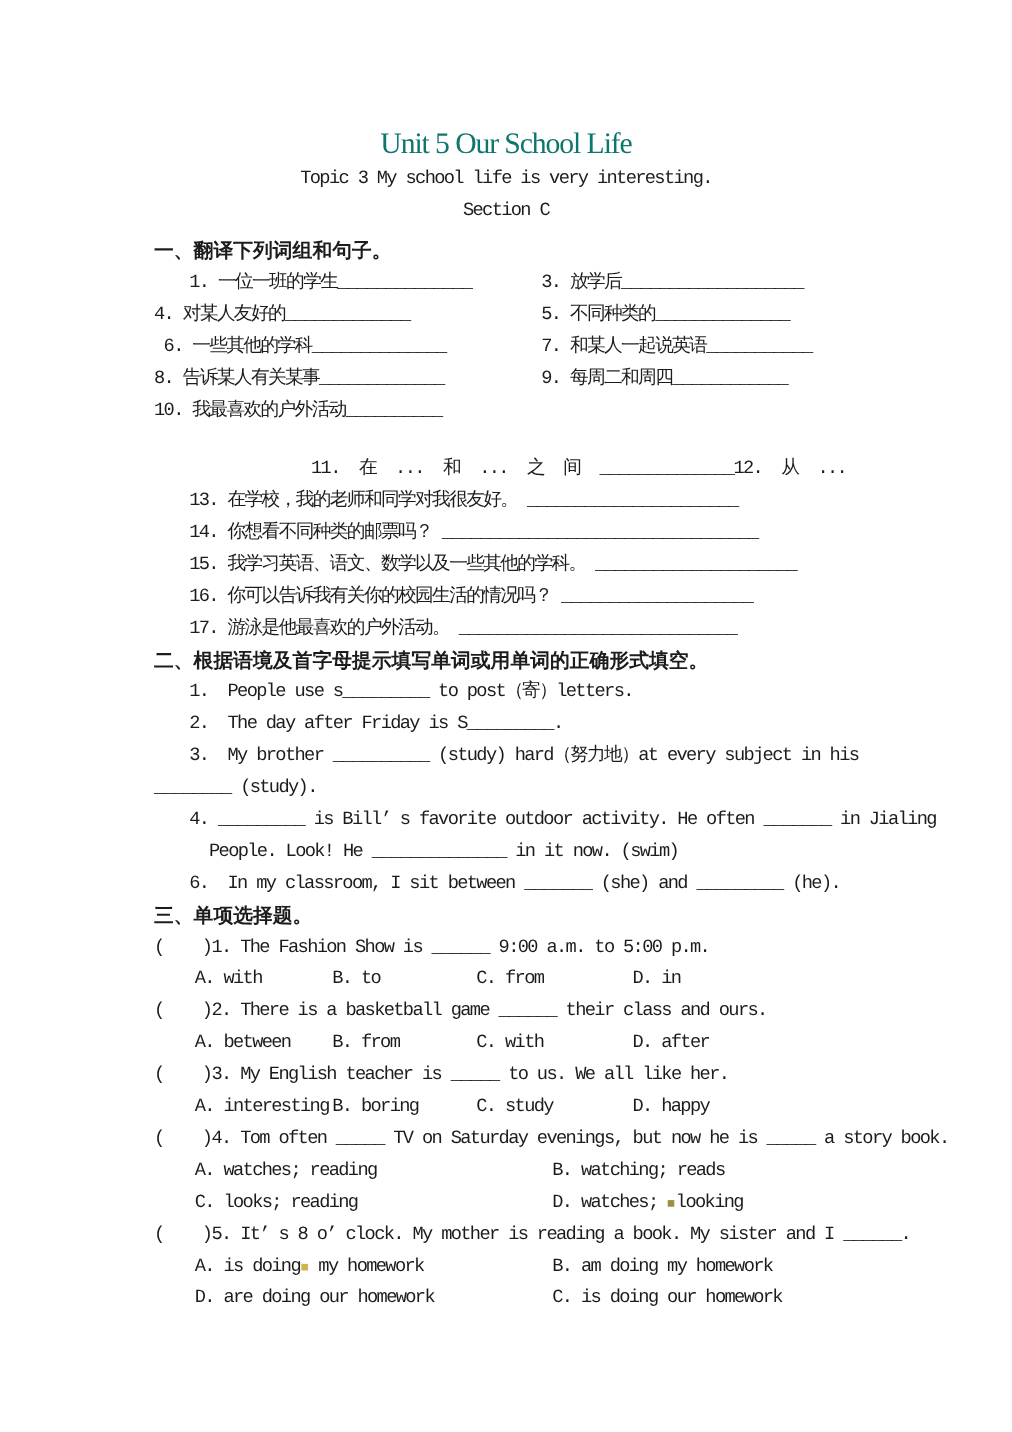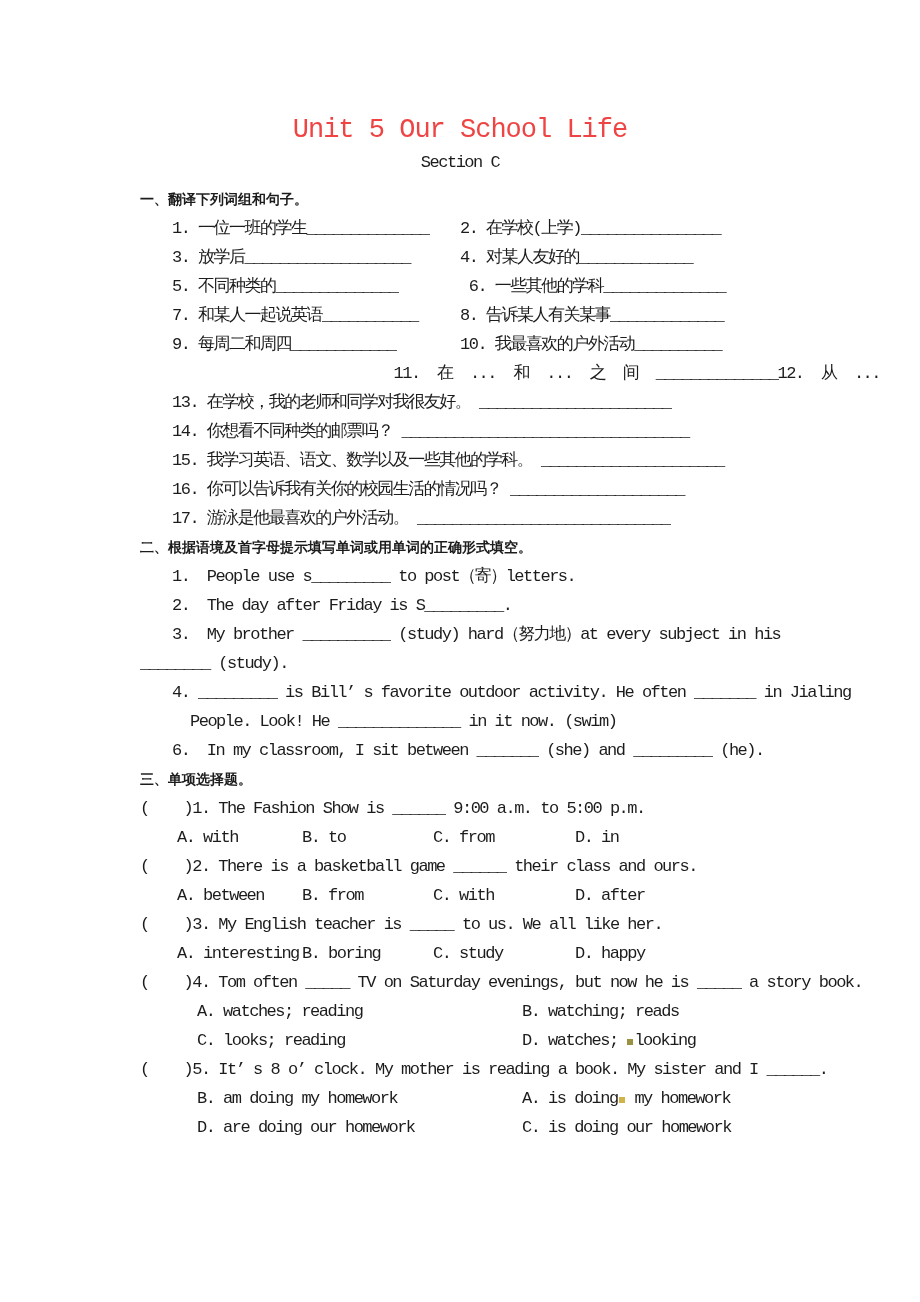--- a/index.html
+++ b/index.html
@@ -20,70 +20,70 @@
     letter-spacing: -1px;
     font-weight: normal;
   }
   .subtitle { line-height: 29px; }
   .sectionc { line-height: 29px; }
   .content { padding: 0 40px 0 140px; }
   .line { line-height: 29px; white-space: pre-wrap; }
   .part-heading {
     font-family: "Liberation Sans", "DejaVu Sans", sans-serif;
     font-weight: bold;
-    font-size: 14px;
+    font-size: 18px;
     letter-spacing: 0;
     line-height: 29px;
     white-space: pre-wrap;
   }
   .p1-head { margin-top: 8px; }
   .ind { padding-left: 32px; }
   .deep { padding-left: 50px; }
   .pairs { display: grid; grid-template-columns: 320px 1fr; }
   .pairs .cell { line-height: 29px; white-space: pre-wrap; overflow: visible; }
   .pairs .cell.l { padding-left: 32px; }
-  .row11 { display: flex; justify-content: flex-end; line-height: 29px; white-space: pre-wrap; padding-left: 32px; }
+  .row11 { display: flex; justify-content: center; line-height: 29px; white-space: pre-wrap; padding-left: 32px; margin-top: 24px; }
   .opt-row4 {
     display: grid;
     grid-template-columns: 125px 131px 142px auto;
     padding-left: 37px;
     line-height: 29px;
   }
   .opt-row4 span { white-space: pre-wrap; }
   .opt-grid2 {
     display: grid;
     grid-template-columns: 325px auto;
     padding-left: 37px;
     line-height: 29px;
   }
-  .opt-grid2 .cell { white-space: pre-wrap; margin-left: 20px; }
+  .opt-grid2 .cell { white-space: pre-wrap; }
   .marker {
     display: inline-block;
     width: 6px; height: 6px;
     vertical-align: baseline;
     margin: 0 1px;
   }
 </style>
 </head>
 <body>
 
 <div class="page">
 
   <div class="header">
-    <div class="title" style="color: #ef4444;">Unit 5 Our School Life</div>
+    <div class="title" style="color: #0f766e; font-family: Liberation Serif, serif;">Unit 5 Our School Life</div>
+    <div class="subtitle">Topic 3 My school life is very interesting.</div>
     <div class="sectionc">Section C</div>
   </div>
 
   <div class="content">
 
     <div class="part-heading p1-head">一、翻译下列词组和句子。</div>
 
     <div class="pairs">
       <div class="cell l">1. 一位一班的学生______________</div>
-      <div class="cell">2. 在学校(上学)________________</div>
       <div class="cell l">3. 放学后___________________</div>
       <div class="cell">4. 对某人友好的_____________</div>
       <div class="cell l">5. 不同种类的______________</div>
       <div class="cell"> 6. 一些其他的学科______________</div>
       <div class="cell l">7. 和某人一起说英语___________</div>
       <div class="cell">8. 告诉某人有关某事_____________</div>
       <div class="cell l">9. 每周二和周四____________</div>
       <div class="cell">10. 我最喜欢的户外活动__________</div>
     </div>
 
@@ -137,20 +137,20 @@
     <div class="line">(    )4. Tom often _____ TV on Saturday evenings, but now he is _____ a story book.</div>
     <div class="opt-grid2">
       <div class="cell">A. watches; reading</div>
       <div class="cell">B. watching; reads</div>
       <div class="cell">C. looks; reading</div>
       <div class="cell"><span>D. watches; </span><span class="marker" style="background-color: rgb(154, 145, 66);"></span><span>looking</span></div>
     </div>
 
     <div class="line">(    )5. It’ s 8 o’ clock. My mother is reading a book. My sister and I ______.</div>
     <div class="opt-grid2">
+      <div class="cell"><span>A. is doing</span><span class="marker" style="background-color: rgb(208, 180, 74);"></span><span> my homework</span></div>
       <div class="cell">B. am doing my homework</div>
-      <div class="cell"><span>A. is doing</span><span class="marker" style="background-color: rgb(208, 180, 74);"></span><span> my homework</span></div>
       <div class="cell">D. are doing our homework</div>
       <div class="cell">C. is doing our homework</div>
     </div>
 
   </div>
 </div>
 
 </body></html>

